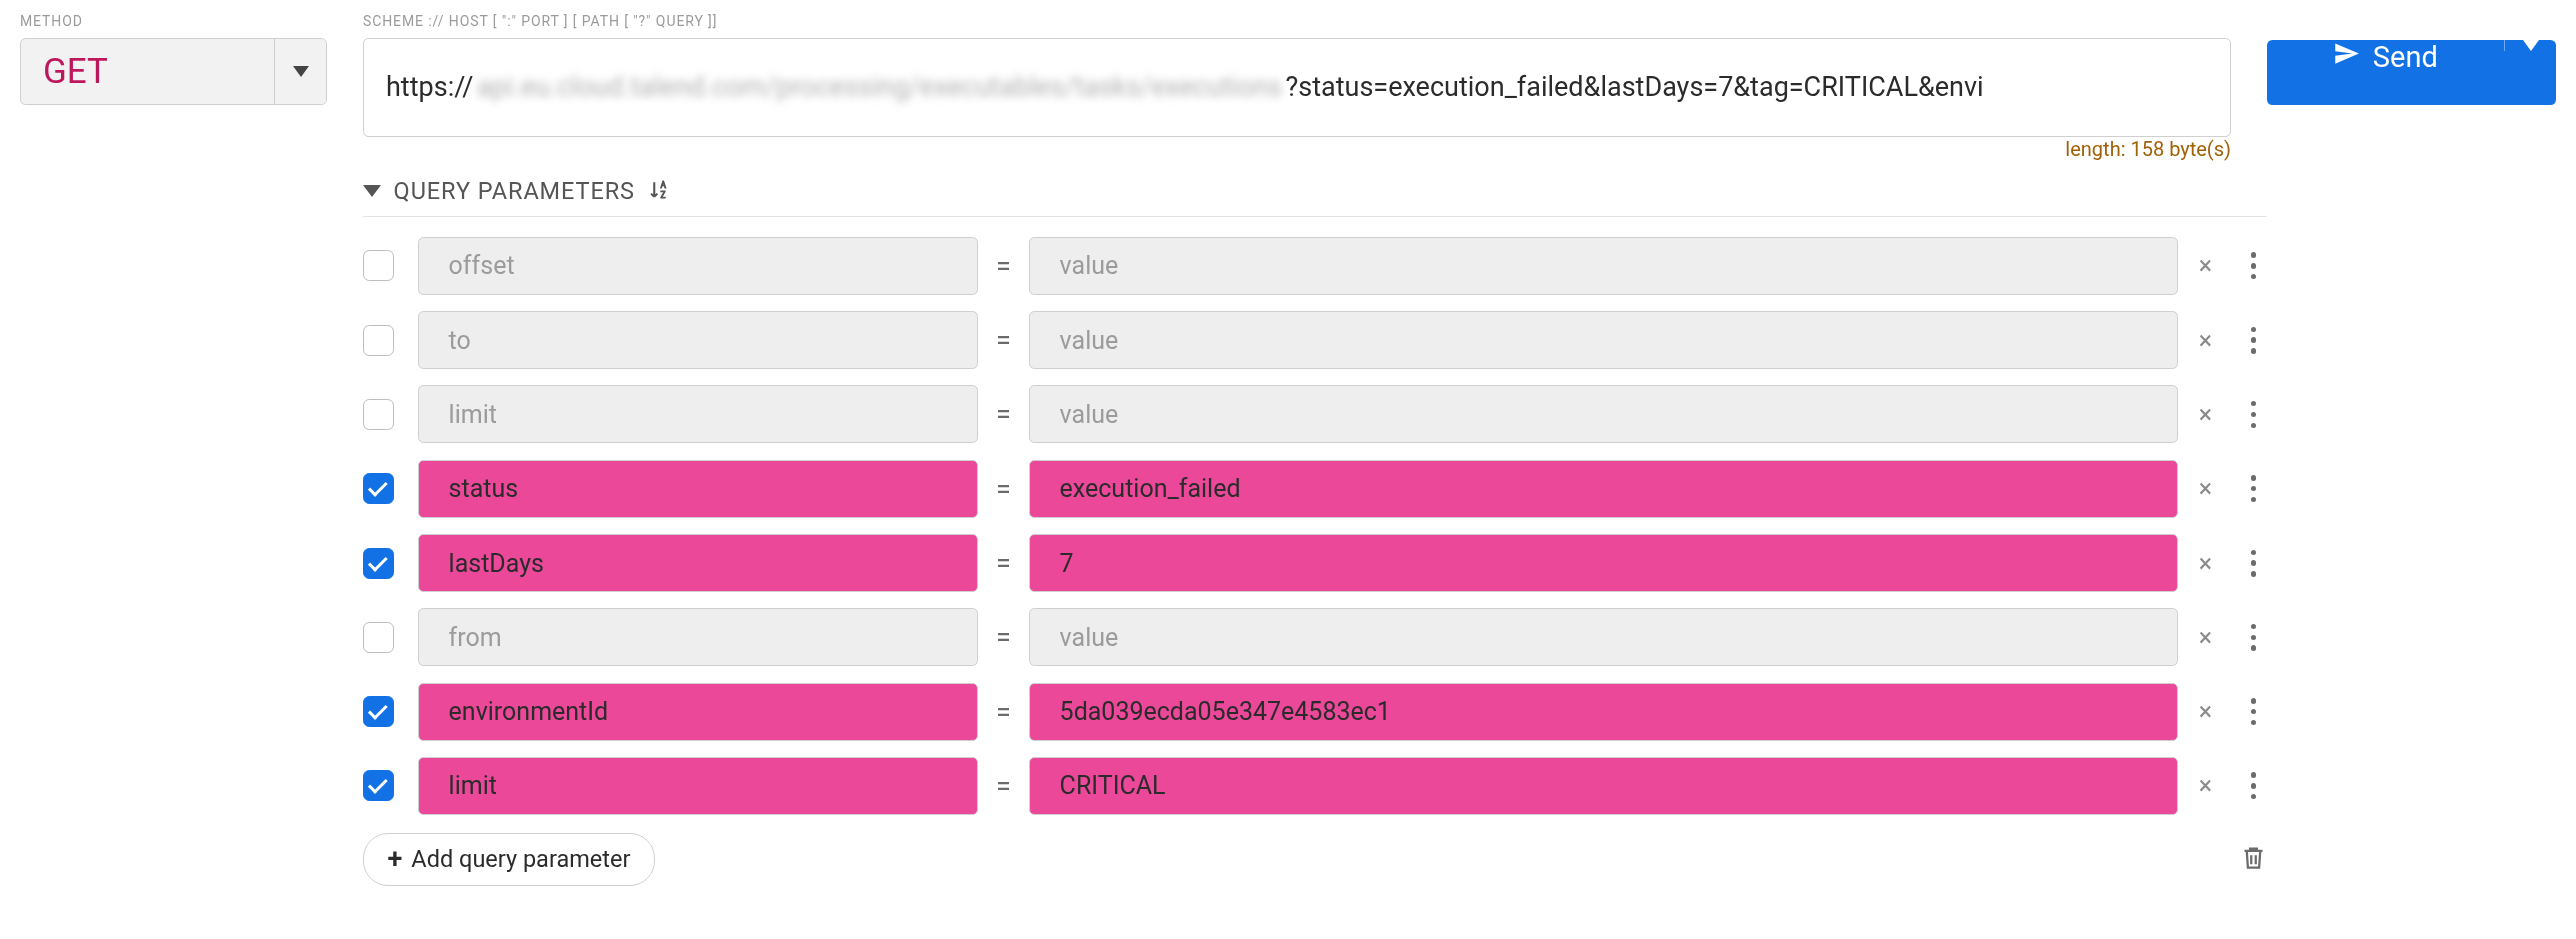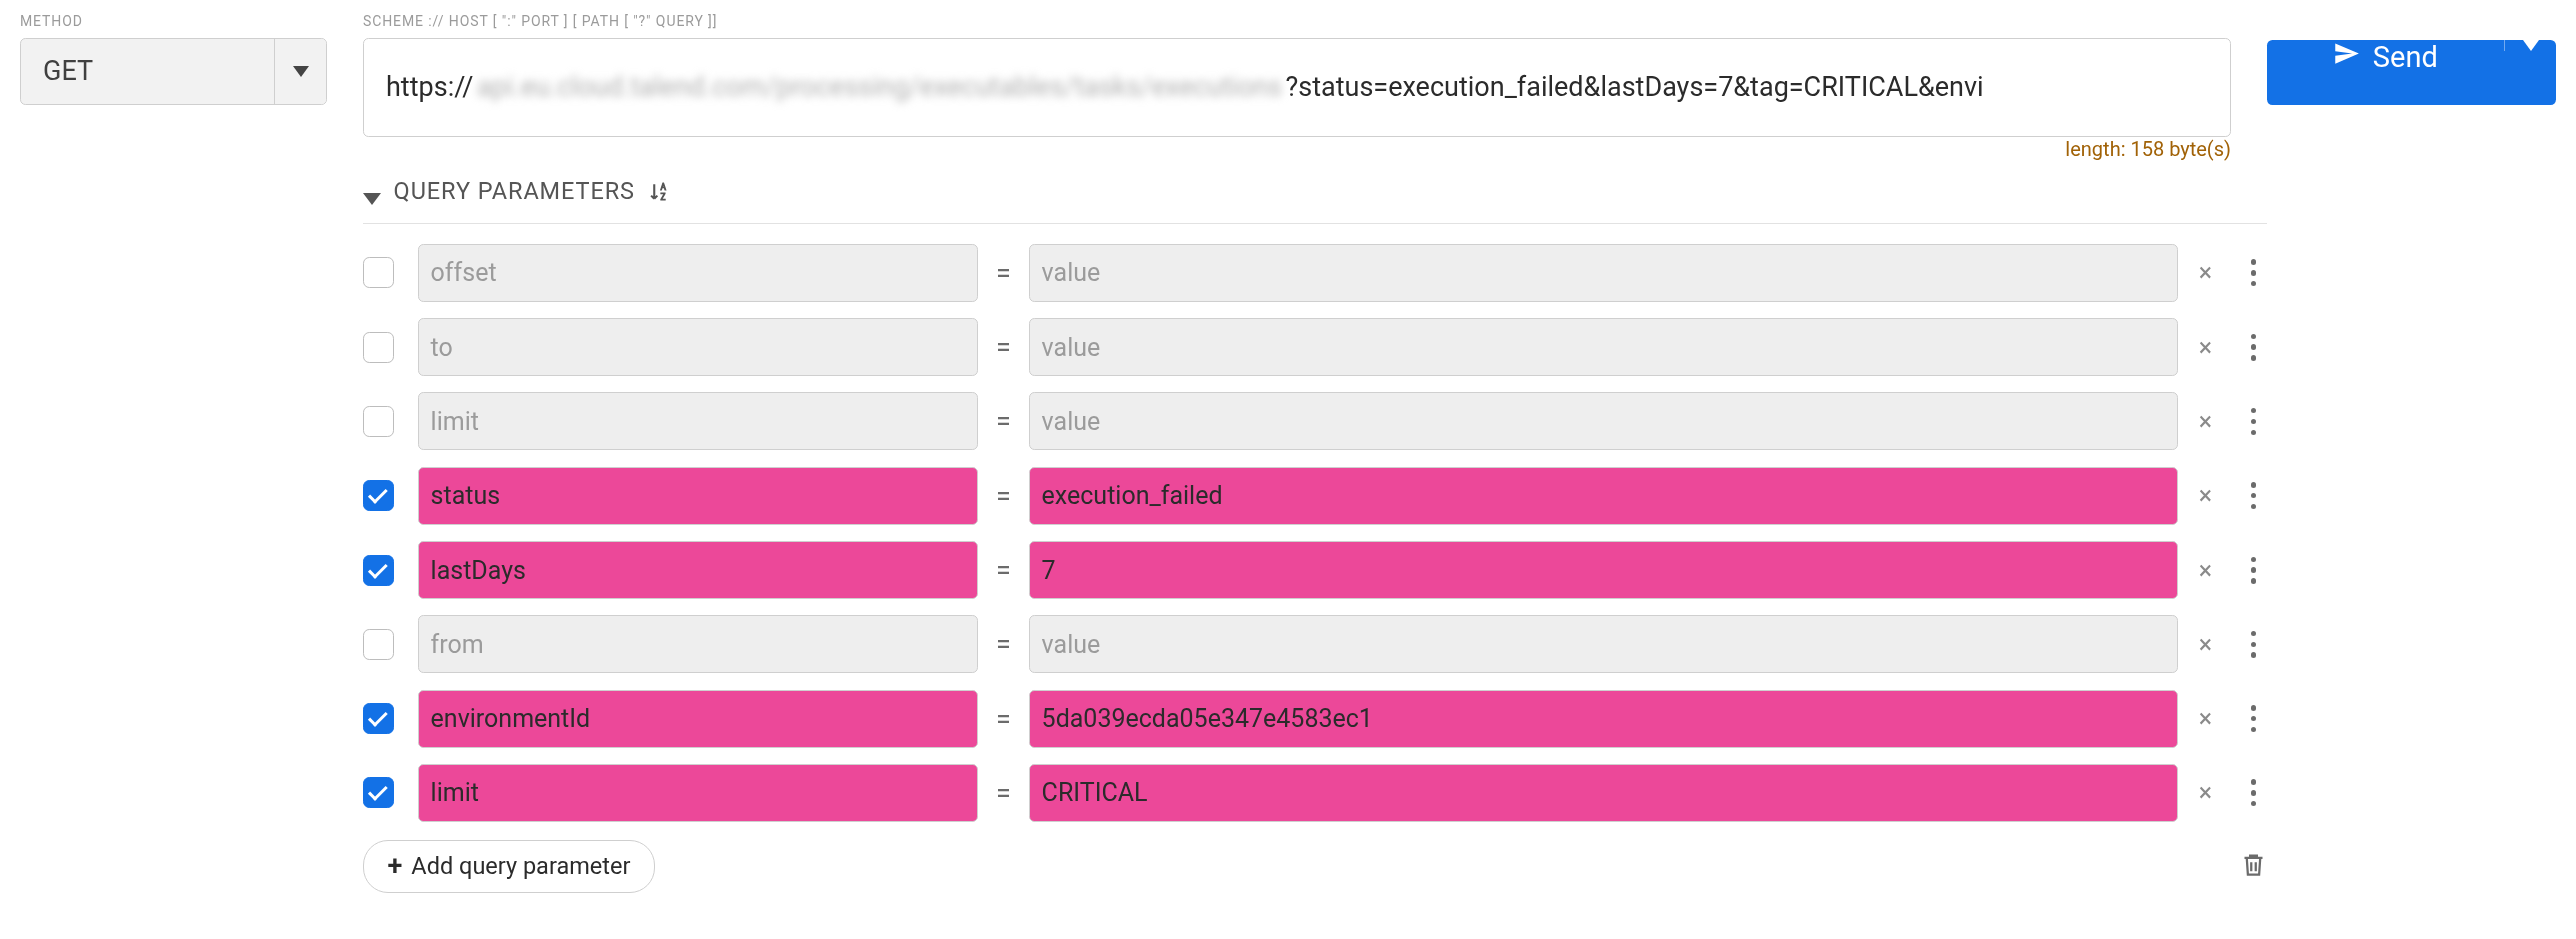--- a/index.html
+++ b/index.html
@@ -32,22 +32,22 @@
   align-items: stretch;
   border: 0.9px solid #cfcfcf;
   border-radius: 5.4px;
   overflow: hidden;
   background: #f2f2f2;
   height: 65px;
 }
 .method-box .method-value {
   flex: 1;
   padding: 0 22px;
-  font-size: 27px;
-  color: #404040;
+  font-size: 35px;
+  color: #be185d;
   display: flex;
   align-items: center;
 }
 .method-box .drop {
   width: 51px;
   border-left: 0.9px solid #cfcfcf;
   display: flex;
   align-items: center;
   justify-content: center;
   background: #f2f2f2;
@@ -115,26 +115,26 @@
 .send-icon svg { width: 27px; height: 27px; fill: #fff; }
 
 
 .qp-section {
   margin-left: 343px;
   margin-right: 289px;
   margin-top: 16.3px;
 }
 .qp-header {
   display: flex;
-  align-items: flex-end;
+  align-items: center;
   gap: 12.6px;
   font-size: 23.5px;
   letter-spacing: 0.9px;
   color: #555;
-  padding-bottom: 18px;
+  padding-bottom: 11px;
   border-bottom: 0.9px solid #e2e2e2;
   margin-bottom: 20px;
 }
 .qp-header .tri {
   width:0;height:0;
   border-left:9px solid transparent;
   border-right:9px solid transparent;
   border-top:12.6px solid #555;
 }
 .sort-az { display:flex; align-items:center; color:#555; }
@@ -164,21 +164,21 @@
   width: 7.2px; height: 14.5px;
   border-right: 3.6px solid #fff;
   border-bottom: 3.6px solid #fff;
   transform: rotate(45deg);
   margin-top:-3.6px;
 }
 .cell {
   height: 58px;
   border: 0.9px solid #cfcfcf;
   border-radius: 5.4px;
-  padding: 0 12px;
+  padding: 0 30px;
   font-size: 25px;
   display:flex;
   align-items:center;
   box-sizing:border-box;
 }
 .cell.enabled { background:#ec4899; color:#2b2b2b; }
 .cell.disabled { background:#eeeeee; color:#9b9b9b; }
 .eq { text-align:center; font-size:27px; color:#6b6b6b; }
 .clear {
   width:29px; height:29px;

